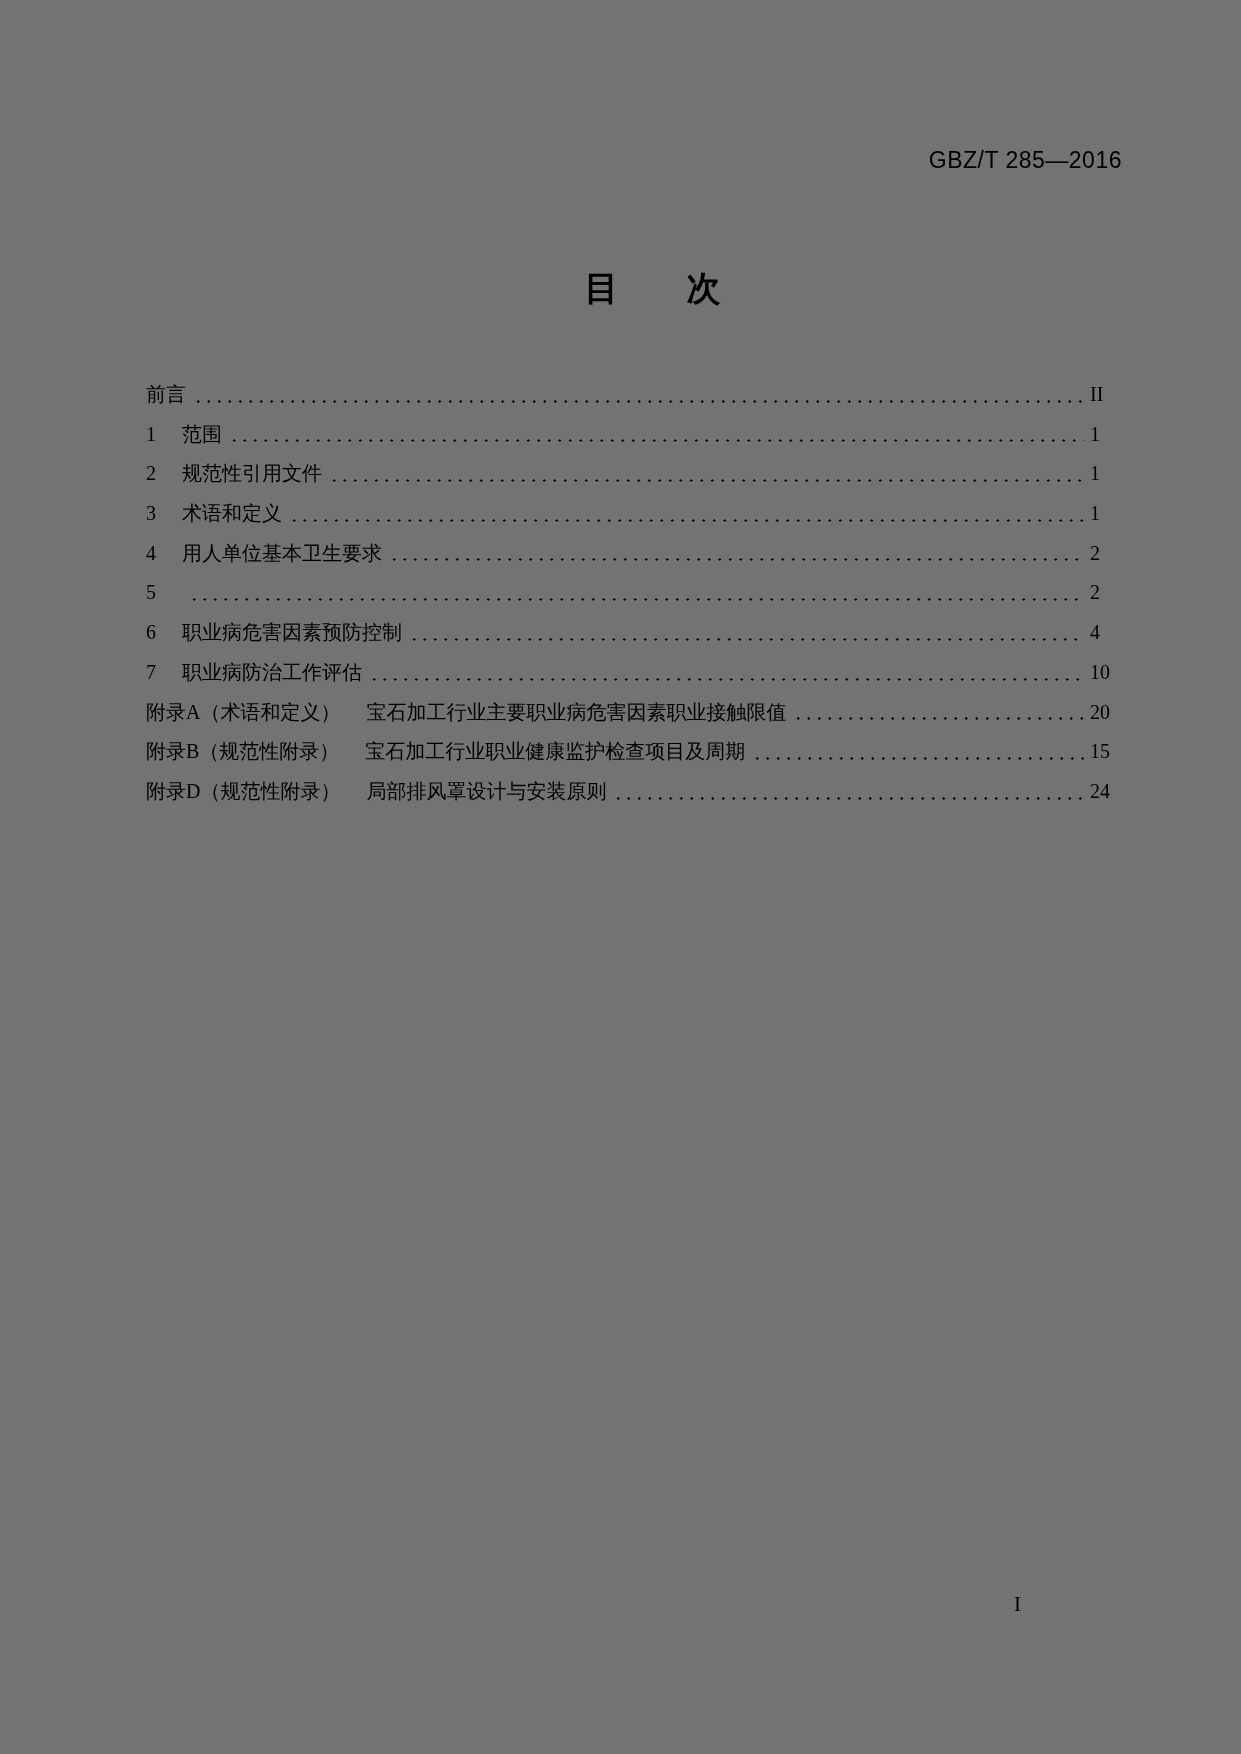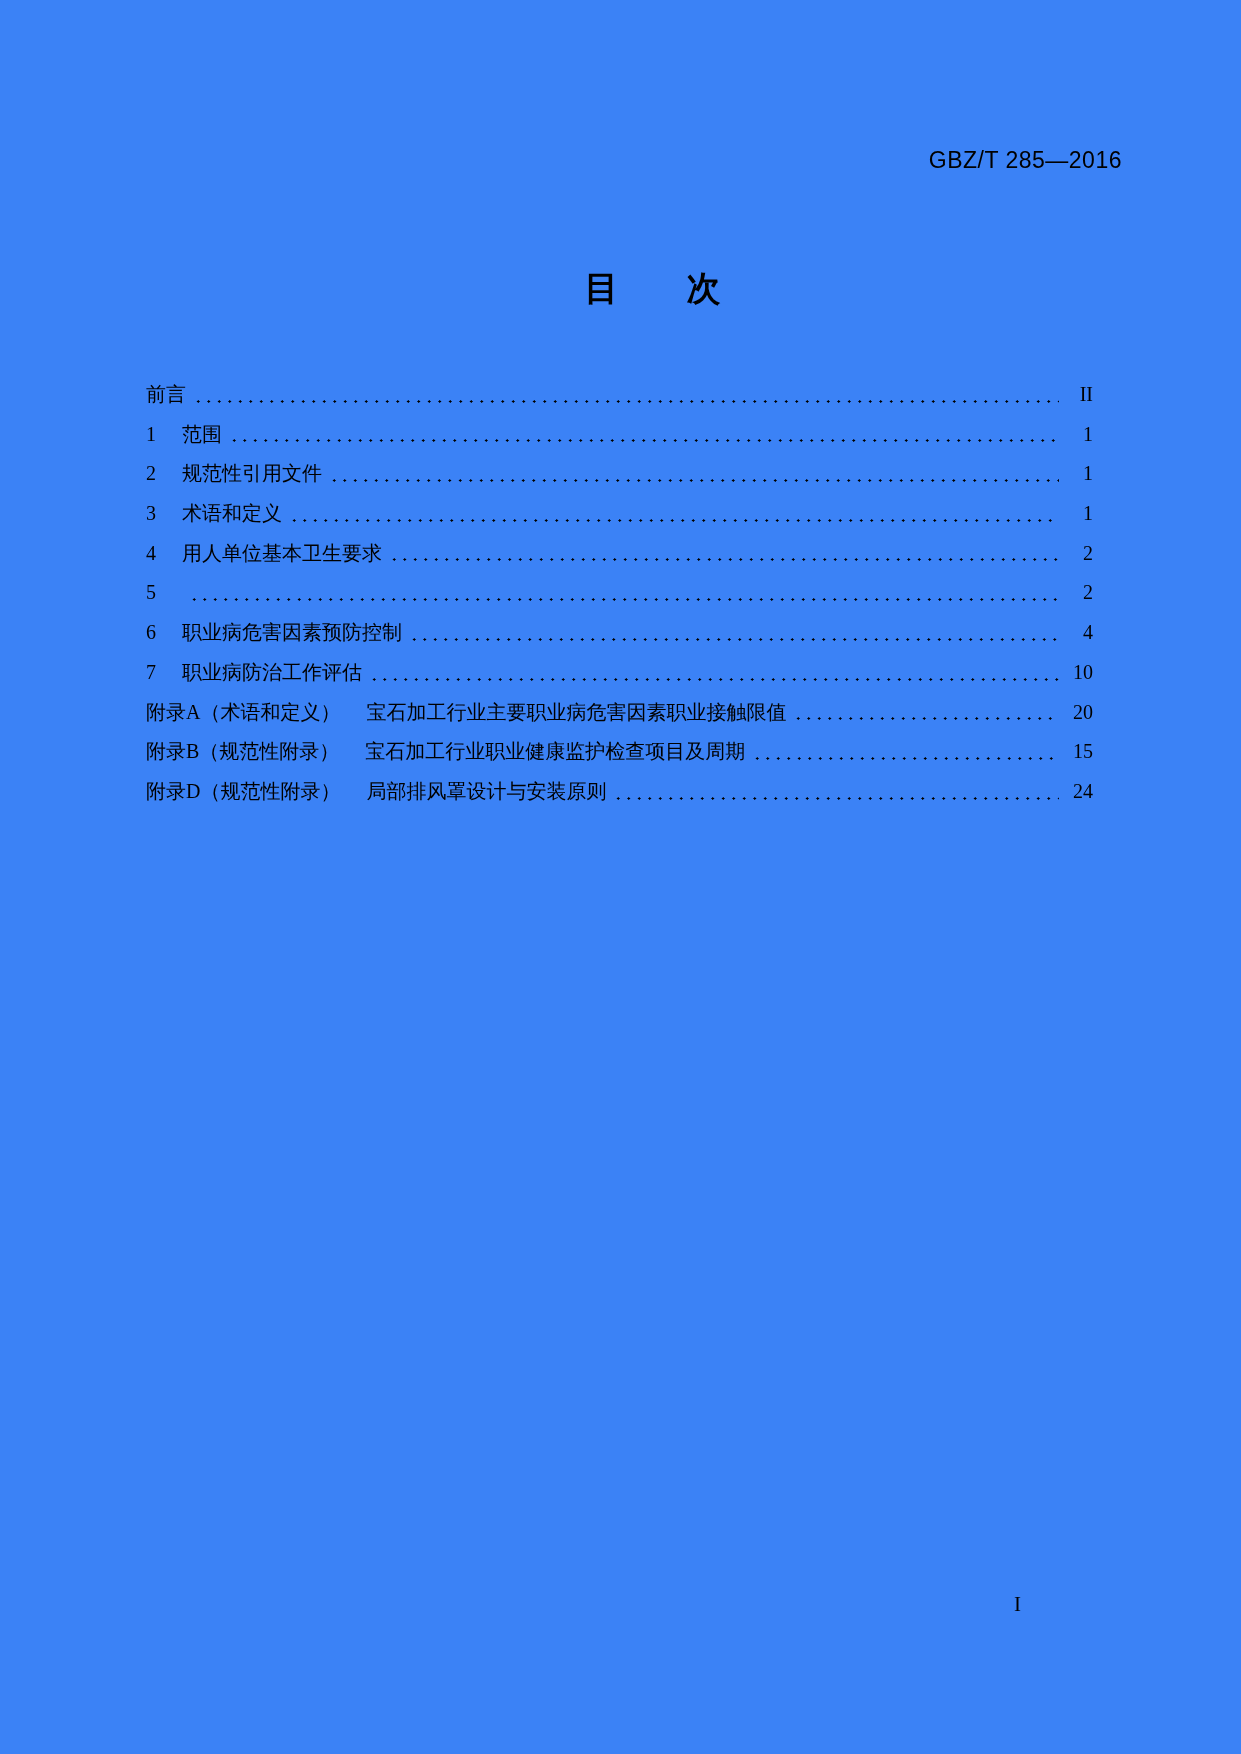--- a/index.html
+++ b/index.html
@@ -1,20 +1,20 @@
 <!DOCTYPE html>
 <html><head>
 <meta charset="utf-8">
 <style>
   html, body { margin: 0; padding: 0; background: #ffffff; }
   .page {
     position: relative;
     width: 1241px;
     height: 1754px;
-    background: #3b82f6;
+    background: #737373;
     color: #000000;
     font-family: "Liberation Serif", "DejaVu Serif", serif;
     overflow: hidden;
   }
   .header-code {
     position: absolute;
     top: 147px;
     right: 119px;
     font-family: "Liberation Sans", "DejaVu Sans", sans-serif;
     font-size: 23px;
@@ -29,21 +29,21 @@
     width: 1241px;
     text-align: center;
     font-family: "Liberation Sans", "DejaVu Sans", sans-serif;
     font-size: 34px;
     font-weight: 700;
     white-space: pre;
   }
   .toc {
     position: absolute;
     left: 146px;
-    right: 148px;
+    right: 123px;
     top: 375px;
   }
   .toc-row {
     display: flex;
     align-items: center;
     height: 39.7px;
     font-size: 20px;
     line-height: 39.7px;
     white-space: nowrap;
   }
@@ -55,21 +55,21 @@
     align-self: stretch;
     margin: 0 6px 0 7px;
     background-image: radial-gradient(circle, #000 1.15px, transparent 1.35px);
     background-size: 10.5px 5px;
     background-repeat: repeat-x;
     background-position: left bottom 11px;
   }
   .toc-page {
     flex: 0 0 auto;
     min-width: 28px;
-    text-align: right;
+    text-align: left;
   }
   .footer-page {
     position: absolute;
     left: 1014px;
     top: 1592px;
     font-size: 21px;
   }
 </style>
 </head>
 <body>

